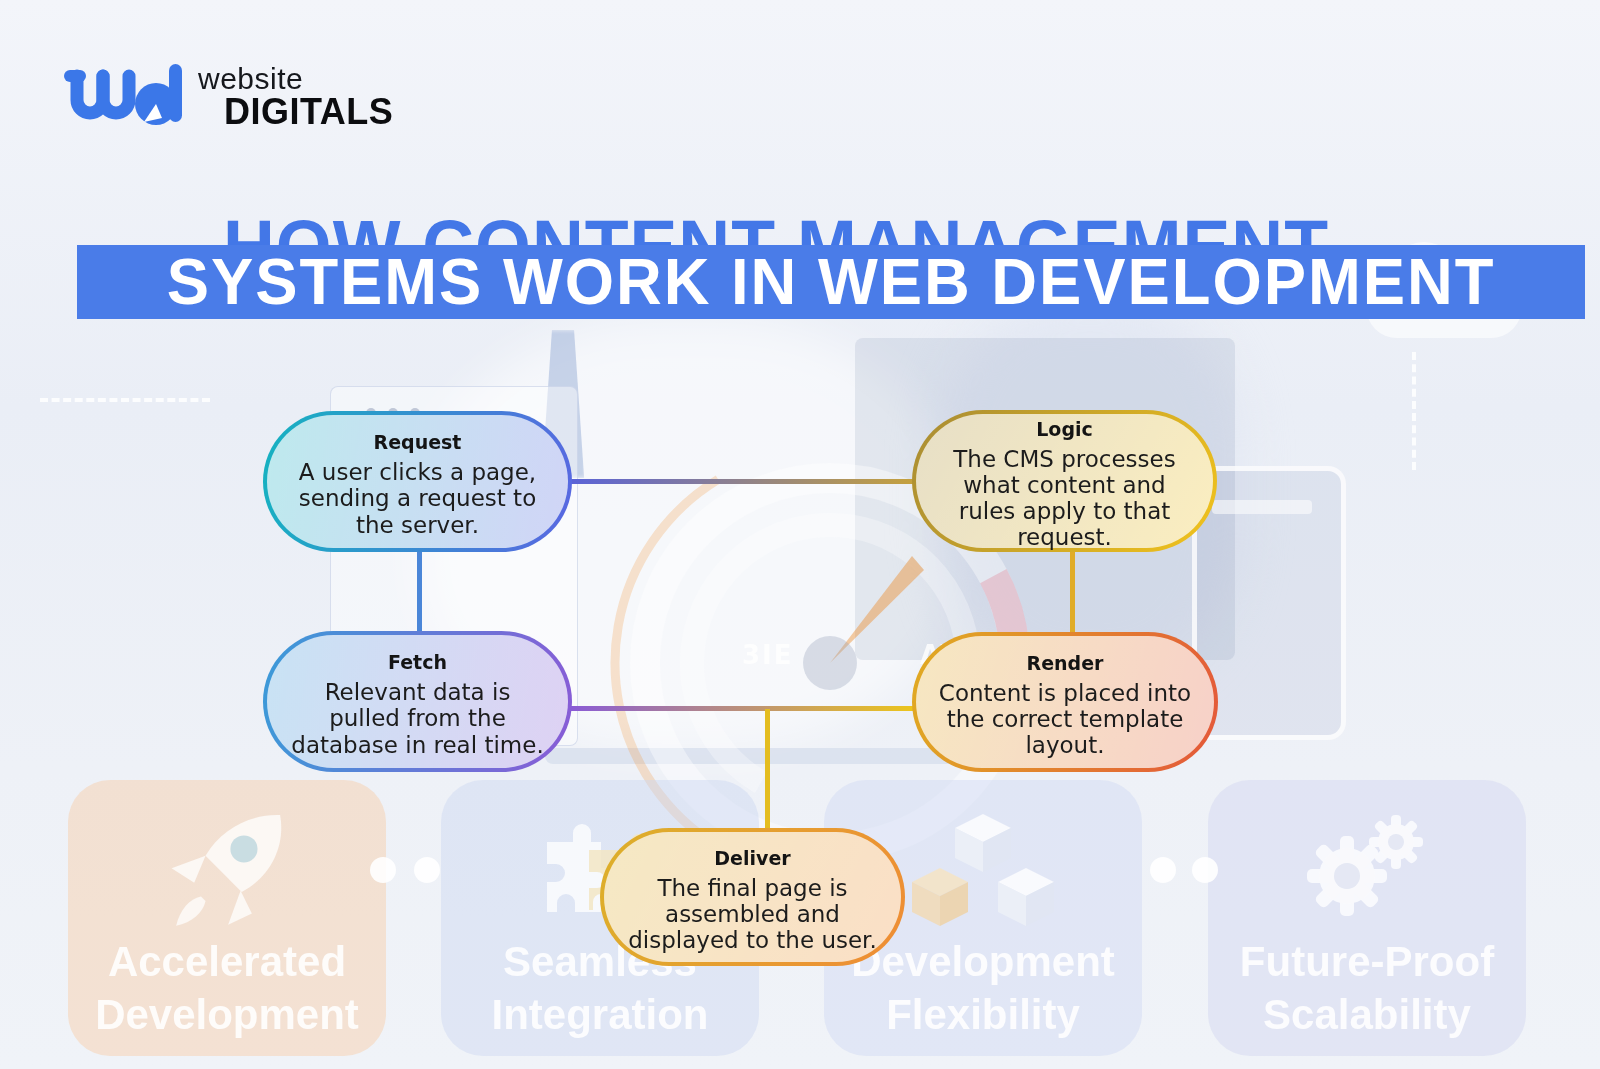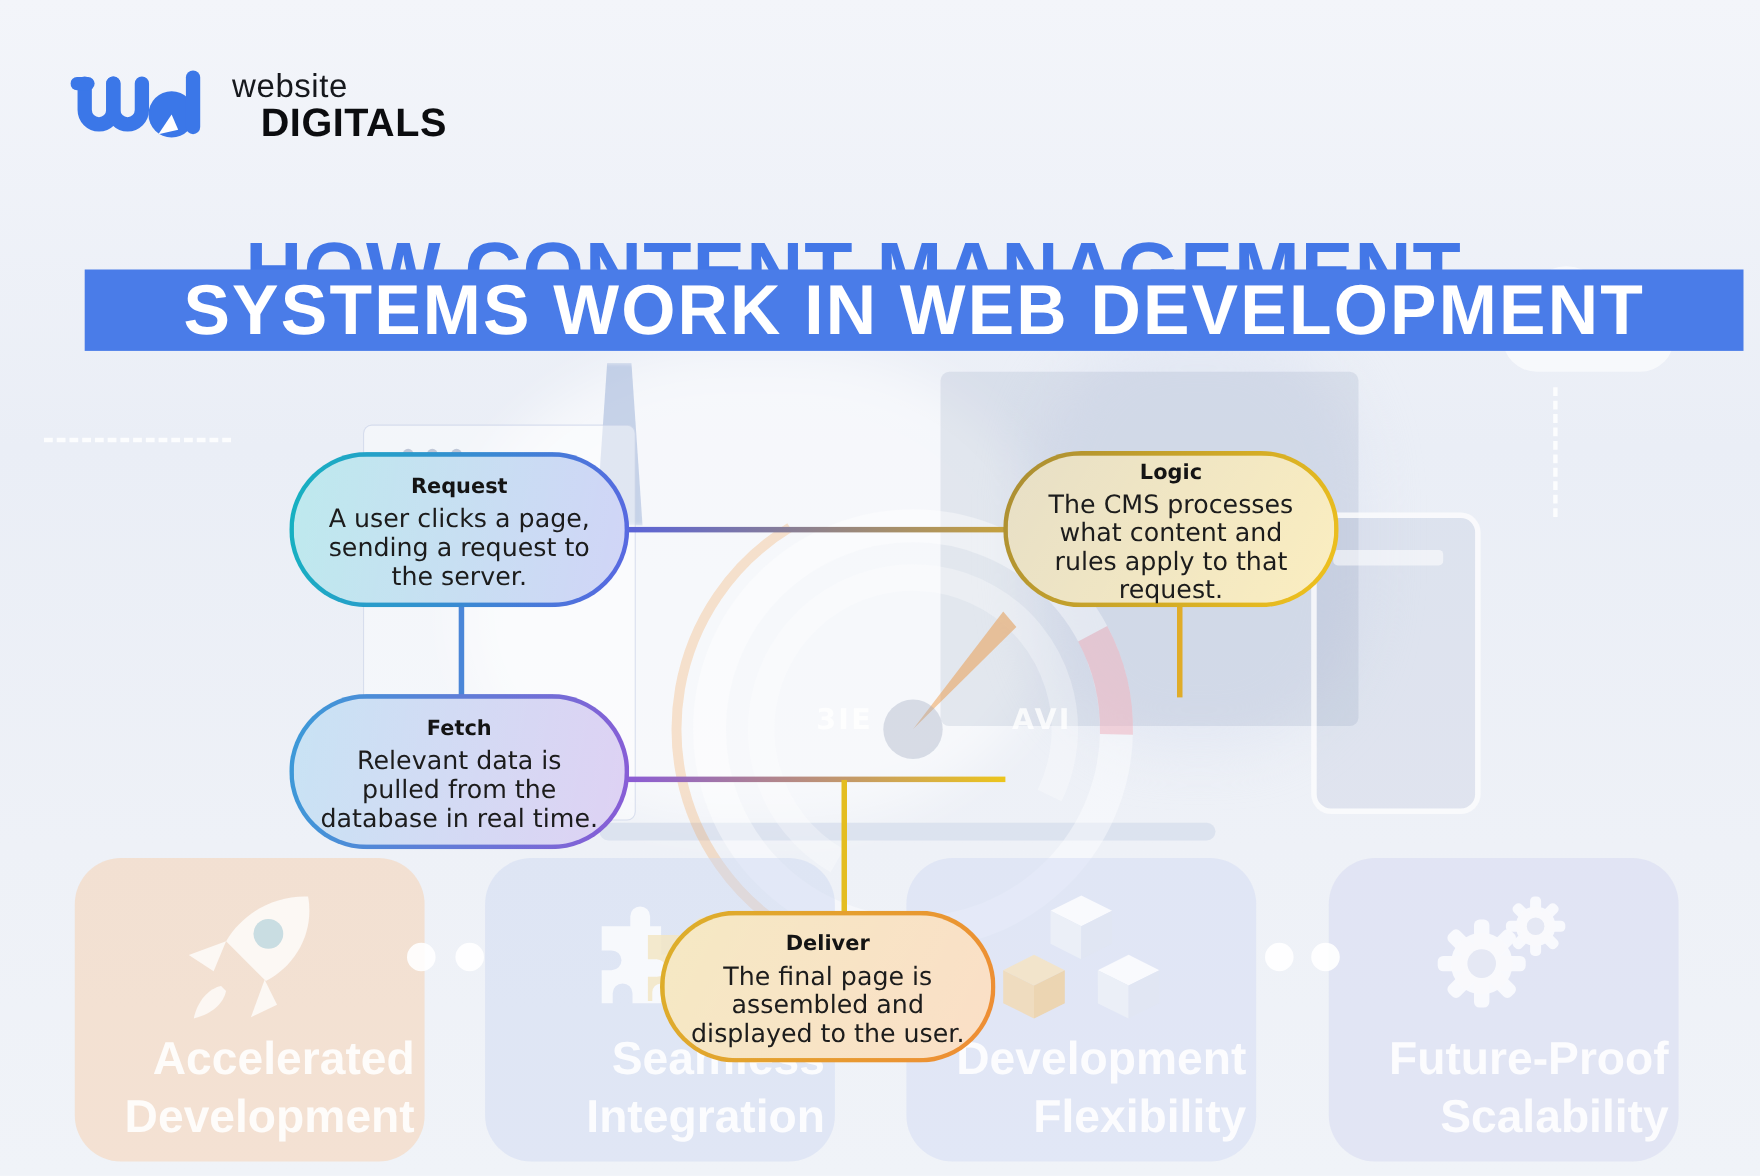--- a/index.html
+++ b/index.html
@@ -29,21 +29,21 @@
   .dash-h{position:absolute;left:40px;top:398px;width:170px;border-top:4px dashed rgba(255,255,255,.85);}
   .dash-v{position:absolute;left:1412px;top:352px;height:118px;border-left:4px dashed rgba(255,255,255,.85);}
   .laptop-base{position:absolute;left:545px;top:748px;width:560px;height:16px;
                background:rgba(214,222,236,.75);border-radius:9px;}
   .speedo{position:absolute;left:590px;top:418px;opacity:.55;}
   .bg-frag{position:absolute;font-weight:700;font-size:26px;color:rgba(255,255,255,.8);letter-spacing:2px;}
   .frag-1{left:742px;top:640px;}
   .frag-2{left:920px;top:640px;}
 
   
-  .logo{position:absolute;left:64px;top:60px;z-index:6;display:flex;align-items:center;gap:15px;}
+  .logo{position:absolute;left:64px;top:60px;z-index:6;display:flex;align-items:center;gap:2px;}
   .logo-text{display:flex;flex-direction:column;}
   .logo-website{font-family:"Liberation Sans",sans-serif;font-size:30px;font-weight:500;color:#16181d;line-height:31px;letter-spacing:.5px;}
   .logo-digitals{font-family:"Liberation Sans",sans-serif;font-size:36px;font-weight:800;color:#0c0d10;line-height:36px;letter-spacing:.5px;margin-left:26px;}
 
   
   .title1{position:absolute;left:0;top:164px;width:1552px;z-index:6;text-align:center;
           font-family:"Liberation Sans",sans-serif;font-size:74px;line-height:66px;font-weight:800;
           color:#4377e7;letter-spacing:1px;transform:scaleX(.97);}
   .title-bar{position:absolute;left:77px;top:245px;width:1508px;height:74px;background:#4a7ce8;z-index:6;
              display:flex;align-items:center;justify-content:center;}
@@ -83,21 +83,21 @@
   
   .card{position:absolute;top:780px;width:318px;height:276px;z-index:2;border-radius:42px;
         display:flex;flex-direction:column;align-items:center;justify-content:space-between;
         padding:26px 8px 16px;box-sizing:border-box;}
   .card-accel{left:68px;background:rgba(249,196,150,.38);}
   .card-seamless{left:441px;background:rgba(202,213,242,.44);}
   .card-omni{left:824px;background:rgba(206,214,242,.42);}
   .card-future{left:1208px;background:rgba(209,213,240,.46);}
   .card-icon{height:132px;display:flex;align-items:center;justify-content:center;opacity:.8;}
   .card-label{font-family:"Liberation Sans",sans-serif;font-size:42px;font-weight:600;line-height:1.25;
-              color:rgba(255,255,255,.88);text-align:right;width:300px;}
+              color:rgba(255,255,255,.88);text-align:center;width:300px;}
   .dot{position:absolute;z-index:2;width:26px;height:26px;border-radius:50%;background:rgba(255,255,255,.9);top:857px;}
   .dot-1{left:370px;} .dot-2{left:414px;} .dot-3{left:1150px;} .dot-4{left:1192px;}
 </style>
 </head>
 <body>
 
 <div class="canvas">
 
   <div class="bg">
     <div class="shirt"></div>
@@ -233,19 +233,23 @@
   <div class="node node-fetch">
     <div class="node-title">Fetch</div>
     <div class="node-body">Relevant data is pulled from the database in real time.</div>
   </div>
 
   <div class="node node-logic">
     <div class="node-title">Logic</div>
     <div class="node-body">The CMS processes what content and rules apply to that request.</div>
   </div>
 
+  <div class="node node-render">
+    <div class="node-title">Render</div>
+    <div class="node-body">Content is placed into the correct template layout.</div>
+  </div>
 
   <div class="node node-deliver">
     <div class="node-title">Deliver</div>
     <div class="node-body">The final page is assembled and displayed to the user.</div>
   </div>
 
 </div>
 
 </body></html>

